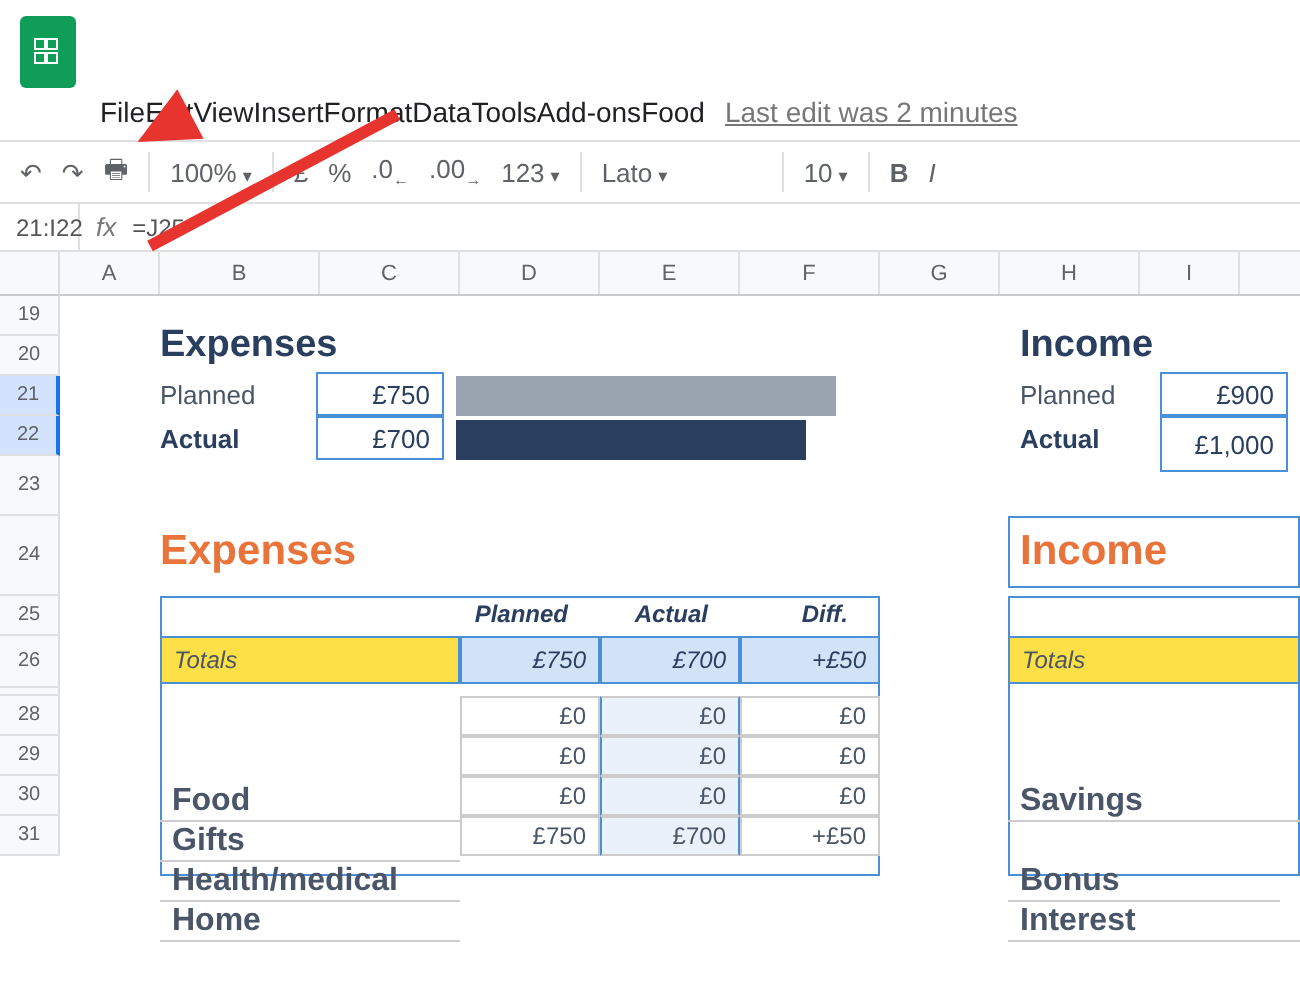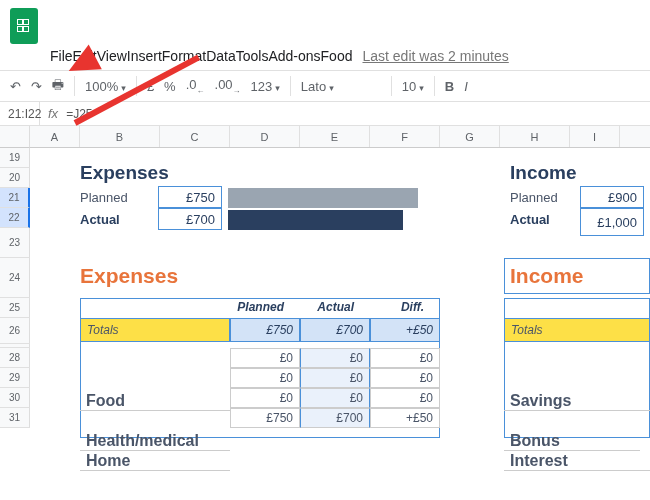--- a/index.html
+++ b/index.html
@@ -166,20 +166,21 @@
       <div class="cell totals" style="left:50px;top:170px;width:150px;height:24px">Totals</div>
       <div class="cell tval" style="left:200px;top:170px;width:70px;height:24px">£750</div>
       <div class="cell tval" style="left:270px;top:170px;width:70px;height:24px">£700</div>
       <div class="cell tval" style="left:340px;top:170px;width:70px;height:24px">+£50</div>
 
       <div class="cell rowlab" style="left:50px;top:200px;width:150px;height:20px">Food</div>
       <div class="cell rcell" style="left:200px;top:200px;width:70px;height:20px">£0</div>
       <div class="cell rcell alt" style="left:270px;top:200px;width:70px;height:20px">£0</div>
       <div class="cell rcell" style="left:340px;top:200px;width:70px;height:20px">£0</div>
 
+      <div class="cell rowlab" style="left:50px;top:220px;width:150px;height:20px">Gifts</div>
       <div class="cell rcell" style="left:200px;top:220px;width:70px;height:20px">£0</div>
       <div class="cell rcell alt" style="left:270px;top:220px;width:70px;height:20px">£0</div>
       <div class="cell rcell" style="left:340px;top:220px;width:70px;height:20px">£0</div>
 
       <div class="cell rowlab" style="left:50px;top:240px;width:150px;height:20px">Health/medical</div>
       <div class="cell rcell" style="left:200px;top:240px;width:70px;height:20px">£0</div>
       <div class="cell rcell alt" style="left:270px;top:240px;width:70px;height:20px">£0</div>
       <div class="cell rcell" style="left:340px;top:240px;width:70px;height:20px">£0</div>
 
       <div class="cell rowlab" style="left:50px;top:260px;width:150px;height:20px">Home</div>

